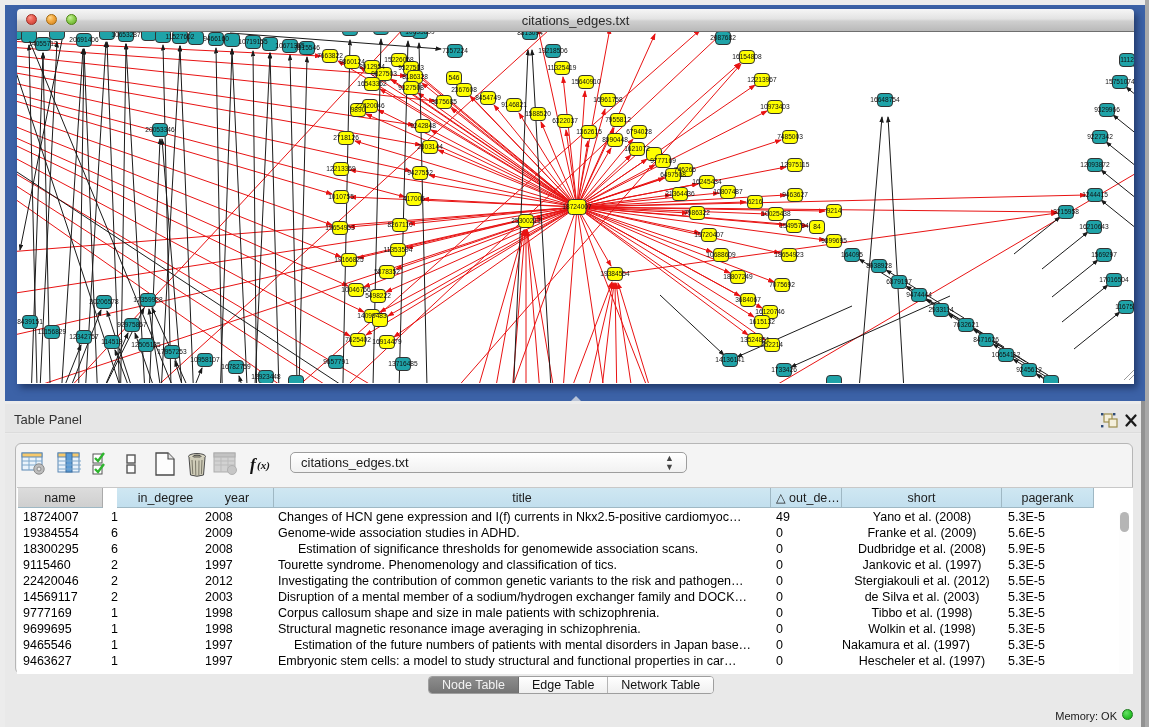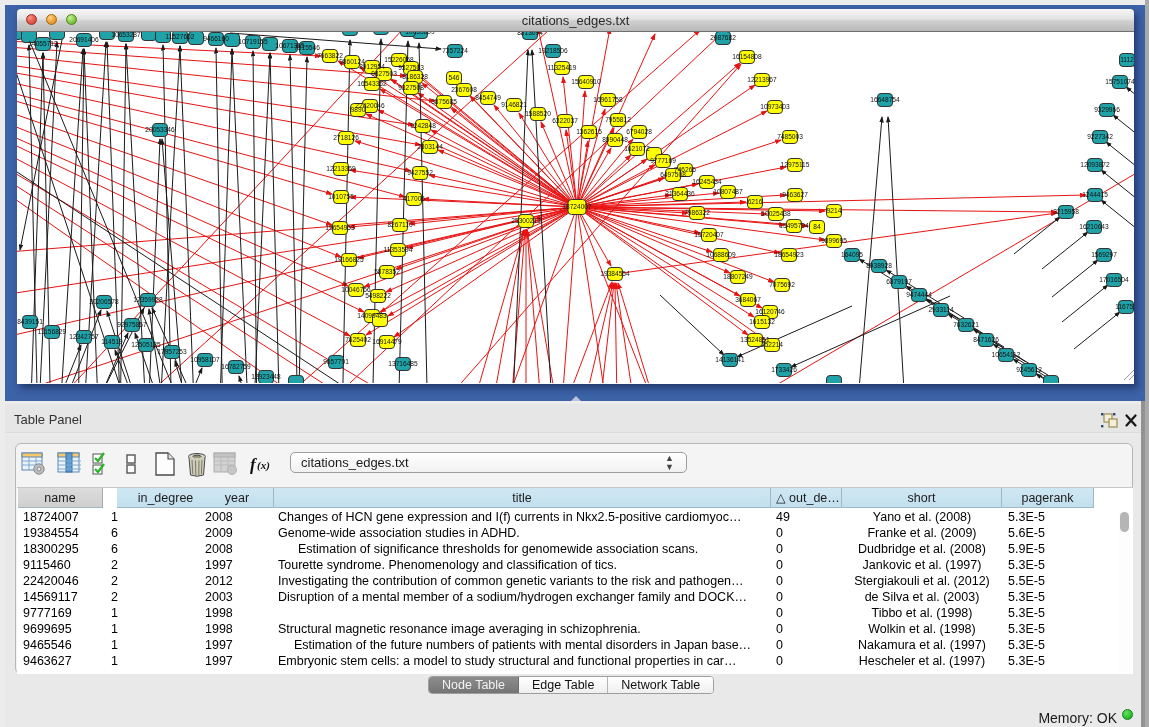--- a/index.html
+++ b/index.html
@@ -35,21 +35,21 @@
   background:linear-gradient(#cfe7f2,#c2dfee); border-right:1px solid #9fb8c4; border-bottom:1px solid #9fb8c4; }
 .hdg { background:linear-gradient(#dcdcdc,#cfcfcf); border-right:1px solid #aaa; }
 .cell { position:absolute; font-size:12.5px; color:#000; height:16px; line-height:16px; white-space:nowrap; overflow:hidden;}
 #vsb { position:absolute; right:3px; top:22px; width:11px; height:163px; background:#fdfdfd; }
 #vsbth { position:absolute; right:4px; top:24px; width:9px; height:20px; background:#b5b5b5; border-radius:5px;}
 #tabs { position:absolute; left:423px; top:242px; height:18px; display:flex; border:1px solid #9e9e9e;
   border-radius:4px; overflow:hidden; background:#fff; }
 .tab { font-size:12.5px; padding:0 13px; line-height:17px; color:#111; border-right:1px solid #b5b5b5; background:linear-gradient(#ffffff,#efefef);}
 .tab.sel { background:linear-gradient(#8d8d8d,#747474); color:#f3f3f3; border-right:1px solid #6f6f6f;}
 .tab:last-child { border-right:none;text-align:right; }
-#mem { position:absolute; right:27px; top:276px; font-size:14px; color:#1a1a1a; }
+#mem { position:absolute; right:27px; top:276px; font-size:11px; color:#1a1a1a; }
 #memdot { position:absolute; right:11px; top:275px; width:11px; height:11px; border-radius:50%;
   background:radial-gradient(circle at 38% 32%, #66e166 0%, #2dc52d 55%, #18a018 100%); border:1px solid #1c7a1c;}
 #rightstrip { position:absolute; right:0px; top:0px; width:4px; height:727px; background:#a9a9a9;}
 #rightstrip2 { position:absolute; right:4px; top:401px; width:4px; height:326px; background:#929292;}
 #topstrip { position:absolute; left:0; top:0; width:1149px; height:5px; background:#ececec; }
 .icon { position:absolute; top:7px; }
 #tpicons { position:absolute; right:5px; top:9px; }
 </style>
 </head>
 <body>
@@ -664,36 +664,37 @@
         <div class="cell" style="top:101px;left:6px;width:76px;">14569117</div>
         <div class="cell" style="top:101px;left:94px;width:86px;">2</div>
         <div class="cell" style="top:101px;left:188px;width:65px;">2003</div>
         <div class="cell" style="top:101px;left:261px;width:489px;">Disruption of a mental member of a sodium/hydrogen exchanger family and DOCK…</div>
         <div class="cell" style="top:101px;left:759px;width:62px;">0</div>
         <div class="cell" style="top:101px;left:825px;width:160px;text-align:center;">de Silva et al. (2003)</div>
         <div class="cell" style="top:101px;left:991px;width:82px;">5.3E-5</div>
         <div class="cell" style="top:117px;left:6px;width:76px;">9777169</div>
         <div class="cell" style="top:117px;left:94px;width:86px;">1</div>
         <div class="cell" style="top:117px;left:188px;width:65px;">1998</div>
+        <div class="cell" style="top:117px;left:261px;width:489px;">Corpus callosum shape and size in male patients with schizophrenia.</div>
         <div class="cell" style="top:117px;left:759px;width:62px;">0</div>
         <div class="cell" style="top:117px;left:825px;width:160px;text-align:center;">Tibbo et al. (1998)</div>
         <div class="cell" style="top:117px;left:991px;width:82px;">5.3E-5</div>
         <div class="cell" style="top:133px;left:6px;width:76px;">9699695</div>
         <div class="cell" style="top:133px;left:94px;width:86px;">1</div>
         <div class="cell" style="top:133px;left:188px;width:65px;">1998</div>
         <div class="cell" style="top:133px;left:261px;width:489px;">Structural magnetic resonance image averaging in schizophrenia.</div>
         <div class="cell" style="top:133px;left:759px;width:62px;">0</div>
         <div class="cell" style="top:133px;left:825px;width:160px;text-align:center;">Wolkin et al. (1998)</div>
         <div class="cell" style="top:133px;left:991px;width:82px;">5.3E-5</div>
         <div class="cell" style="top:149px;left:6px;width:76px;">9465546</div>
         <div class="cell" style="top:149px;left:94px;width:86px;">1</div>
         <div class="cell" style="top:149px;left:188px;width:65px;">1997</div>
         <div class="cell" style="top:149px;left:261px;width:489px;text-align:center;">Estimation of the future numbers of patients with mental disorders in Japan base…</div>
         <div class="cell" style="top:149px;left:759px;width:62px;">0</div>
-        <div class="cell" style="top:149px;left:825px;width:160px;text-align:center;">Nakamura et al. (1997)</div>
+        <div class="cell" style="top:149px;left:825px;width:160px;">Nakamura et al. (1997)</div>
         <div class="cell" style="top:149px;left:991px;width:82px;">5.3E-5</div>
         <div class="cell" style="top:165px;left:6px;width:76px;">9463627</div>
         <div class="cell" style="top:165px;left:94px;width:86px;">1</div>
         <div class="cell" style="top:165px;left:188px;width:65px;">1997</div>
         <div class="cell" style="top:165px;left:261px;width:489px;">Embryonic stem cells: a model to study structural and functional properties in car…</div>
         <div class="cell" style="top:165px;left:759px;width:62px;">0</div>
         <div class="cell" style="top:165px;left:825px;width:160px;text-align:center;">Hescheler et al. (1997)</div>
         <div class="cell" style="top:165px;left:991px;width:82px;">5.3E-5</div>
         <div id="vsb"></div>
         <div id="vsbth"></div>

